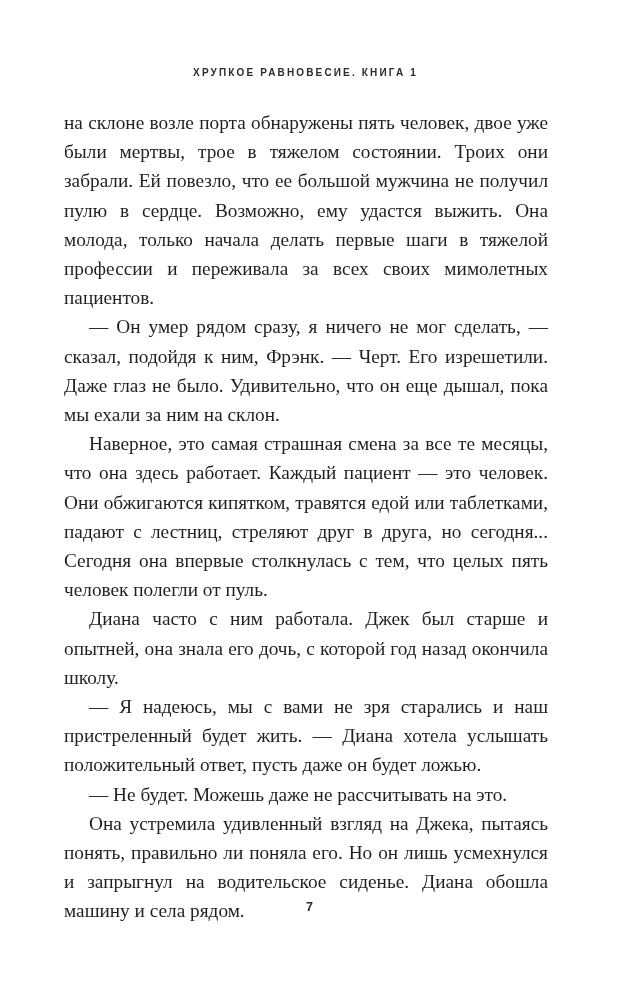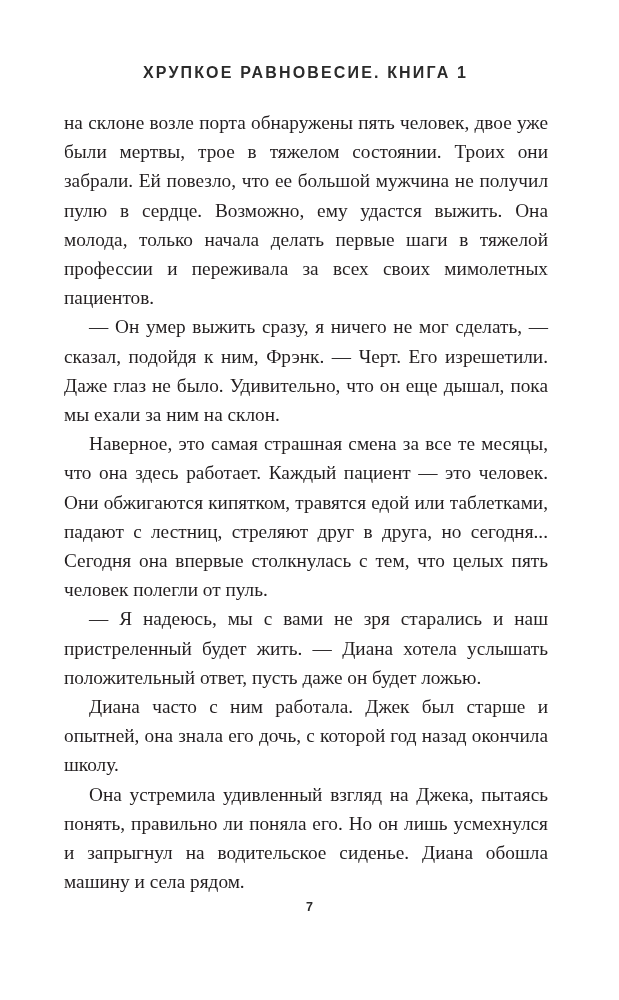--- a/index.html
+++ b/index.html
@@ -20,21 +20,21 @@
 
   
   .running-header {
     position: absolute;
     left: 64px;
     right: 72px;
     top: 62px;
     height: 22px;
     text-align: center;
     font-family: "Liberation Sans", sans-serif;
-    font-size: 16px;
+    font-size: 10px;
     font-weight: 700;
     letter-spacing: 2.15px;
     color: #2b2b2b;
     text-transform: uppercase;
     white-space: nowrap;
     line-height: 22px;
   }
 
   
   .text-block {
@@ -84,22 +84,23 @@
 </style>
 </head>
 <body>
 
 <div class="page" style="background: rgb(255, 255, 255); width: 619px; height: 1000px;">
 
   <div class="running-header">Хрупкое равновесие. Книга 1</div>
 
   <div class="text-block" style="color: rgb(35, 31, 32);">
       <p class="continued">на склоне возле порта обнаружены пять человек, двое уже были мертвы, трое в тяжелом состоянии. Троих они забрали. Ей повезло, что ее большой мужчина не получил пулю в сердце. Возможно, ему удастся выжить. Она молода, только начала делать первые шаги в тяжелой профессии и переживала за всех своих мимолетных пациентов.</p>
-      <p class="">— Он умер выжить сразу, я ничего не мог сделать, — сказал, подойдя к ним, Фрэнк. — Черт. Его изрешетили. Даже глаз не было. Удивительно, что он еще дышал, пока мы ехали за ним на склон.</p>
+      <p class="">— Он умер рядом сразу, я ничего не мог сделать, — сказал, подойдя к ним, Фрэнк. — Черт. Его изрешетили. Даже глаз не было. Удивительно, что он еще дышал, пока мы ехали за ним на склон.</p>
       <p class="">Наверное, это самая страшная смена за все те месяцы, что она здесь работает. Каждый пациент — это человек. Они обжигаются кипятком, травятся едой или таблетками, падают с лестниц, стреляют друг в друга, но сегодня... Сегодня она впервые столкнулась с тем, что целых пять человек полегли от пуль.</p>
+      <p class="">Диана часто с ним работала. Джек был старше и опытней, она знала его дочь, с которой год назад окончила школу.</p>
       <p class="">— Я надеюсь, мы с вами не зря старались и наш пристреленный будет жить. — Диана хотела услышать положительный ответ, пусть даже он будет ложью.</p>
-      <p class="">Диана часто с ним работала. Джек был старше и опытней, она знала его дочь, с которой год назад окончила школу.</p>
+      <p class="">— Не будет. Можешь даже не рассчитывать на это.</p>
       <p class="">Она устремила удивленный взгляд на Джека, пытаясь понять, правильно ли поняла его. Но он лишь усмехнулся и запрыгнул на водительское сиденье. Диана обошла машину и села рядом.</p>
     </div>
 
   <div class="folio">7</div>
 
 </div>
 
 </body></html>

